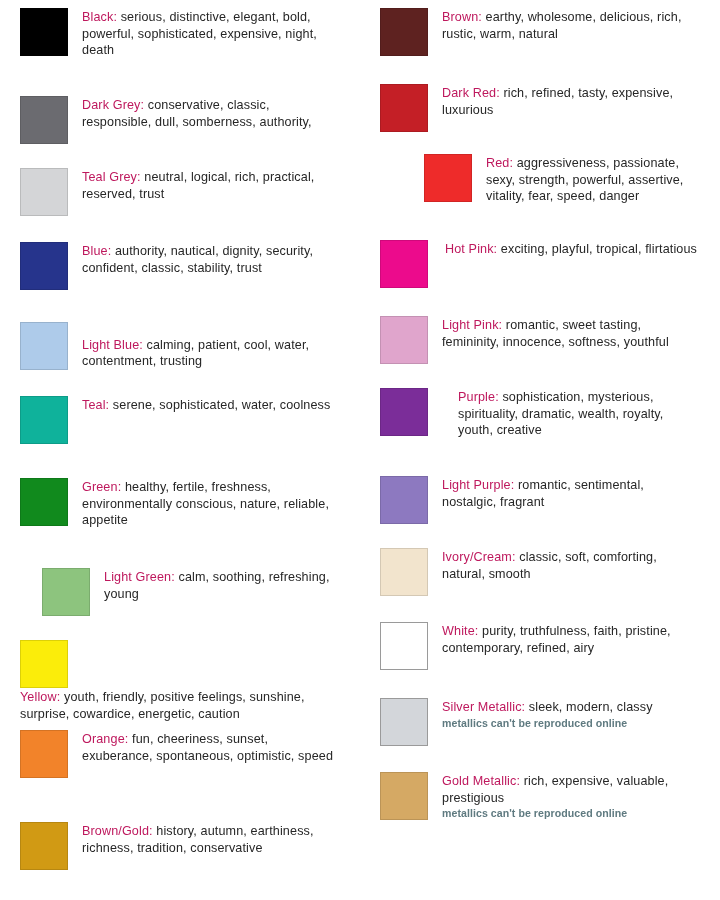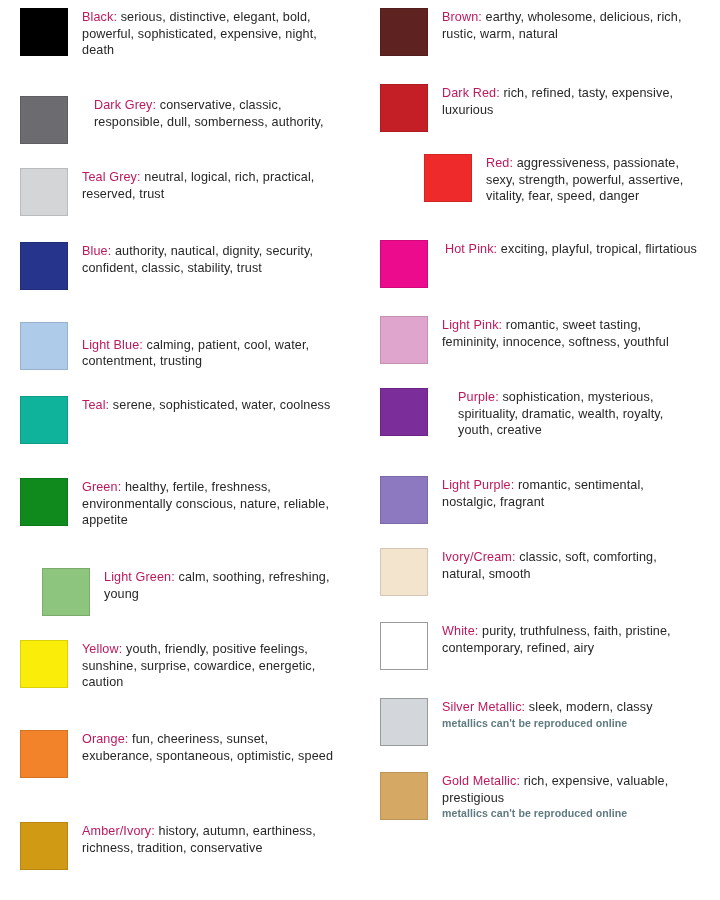--- a/index.html
+++ b/index.html
@@ -73,21 +73,21 @@
 </style>
 </head>
 <body>
 
 <div class="sheet">
   <div class="column" id="col-left">
       <div class="entry" style="left: 20px; top: 8px; width: 320px;">
         <div class="swatch" style="background: rgb(0, 0, 0);"></div>
         <div class="entry-text"><span class="cname">Black:</span><span class="cdesc"> serious, distinctive, elegant, bold, powerful, sophisticated, expensive, night, death</span></div>
       </div>
-      <div class="entry" style="left: 20px; top: 96px; width: 320px; gap: 12px;">
+      <div class="entry" style="left: 20px; top: 96px; width: 320px;">
         <div class="swatch" style="background: rgb(107, 107, 112);"></div>
         <div class="entry-text"><span class="cname">Dark Grey:</span><span class="cdesc"> conservative, classic, responsible, dull, somberness, authority,</span></div>
       </div>
       <div class="entry" style="left: 20px; top: 168px; width: 320px;">
         <div class="swatch" style="background: rgb(212, 213, 215);"></div>
         <div class="entry-text"><span class="cname">Teal Grey:</span><span class="cdesc"> neutral, logical, rich, practical, reserved, trust</span></div>
       </div>
       <div class="entry" style="left: 20px; top: 242px; width: 320px;">
         <div class="swatch" style="background: rgb(38, 52, 140);"></div>
         <div class="entry-text"><span class="cname">Blue:</span><span class="cdesc"> authority, nautical, dignity, security, confident, classic, stability, trust</span></div>
@@ -101,31 +101,31 @@
         <div class="entry-text"><span class="cname">Teal:</span><span class="cdesc"> serene, sophisticated, water, coolness</span></div>
       </div>
       <div class="entry" style="left: 20px; top: 478px; width: 320px;">
         <div class="swatch" style="background: rgb(17, 138, 29);"></div>
         <div class="entry-text"><span class="cname">Green:</span><span class="cdesc"> healthy, fertile, freshness, environmentally conscious, nature, reliable, appetite</span></div>
       </div>
       <div class="entry" style="left: 20px; top: 568px; width: 320px; margin-left: 22px;">
         <div class="swatch" style="background: rgb(141, 196, 126);"></div>
         <div class="entry-text"><span class="cname">Light Green:</span><span class="cdesc"> calm, soothing, refreshing, young</span></div>
       </div>
-      <div class="entry" style="left: 20px; top: 640px; width: 320px;">
+      <div class="entry" style="left: 20px; top: 640px; width: 320px; flex-direction: column;">
         <div class="swatch" style="background: rgb(251, 237, 10);"></div>
         <div class="entry-text"><span class="cname">Yellow:</span><span class="cdesc"> youth, friendly, positive feelings, sunshine, surprise, cowardice, energetic, caution</span></div>
       </div>
       <div class="entry" style="left: 20px; top: 730px; width: 320px;">
         <div class="swatch" style="background: rgb(242, 131, 42);"></div>
         <div class="entry-text"><span class="cname">Orange:</span><span class="cdesc"> fun, cheeriness, sunset, exuberance, spontaneous, optimistic, speed</span></div>
       </div>
       <div class="entry" style="left: 20px; top: 822px; width: 320px;">
         <div class="swatch" style="background: rgb(209, 154, 20);"></div>
-        <div class="entry-text"><span class="cname">Amber/Ivory:</span><span class="cdesc"> history, autumn, earthiness, richness, tradition, conservative</span></div>
+        <div class="entry-text"><span class="cname">Brown/Gold:</span><span class="cdesc"> history, autumn, earthiness, richness, tradition, conservative</span></div>
       </div>
     </div>
   <div class="column" id="col-right">
       <div class="entry" style="left: 20px; top: 8px; width: 320px;">
         <div class="swatch" style="background: rgb(94, 34, 32);"></div>
         <div class="entry-text"><span class="cname">Brown:</span><span class="cdesc"> earthy, wholesome, delicious, rich, rustic, warm, natural</span></div>
       </div>
       <div class="entry" style="left: 20px; top: 84px; width: 320px;">
         <div class="swatch" style="background: rgb(196, 31, 38);"></div>
         <div class="entry-text"><span class="cname">Dark Red:</span><span class="cdesc"> rich, refined, tasty, expensive, luxurious</span></div>

